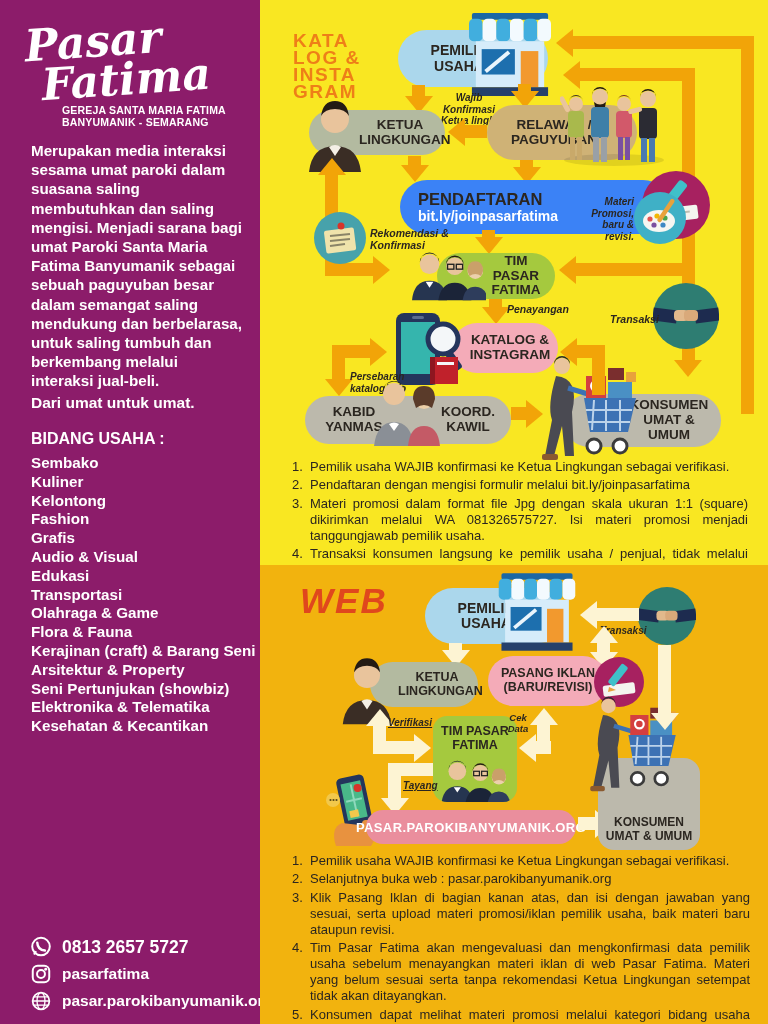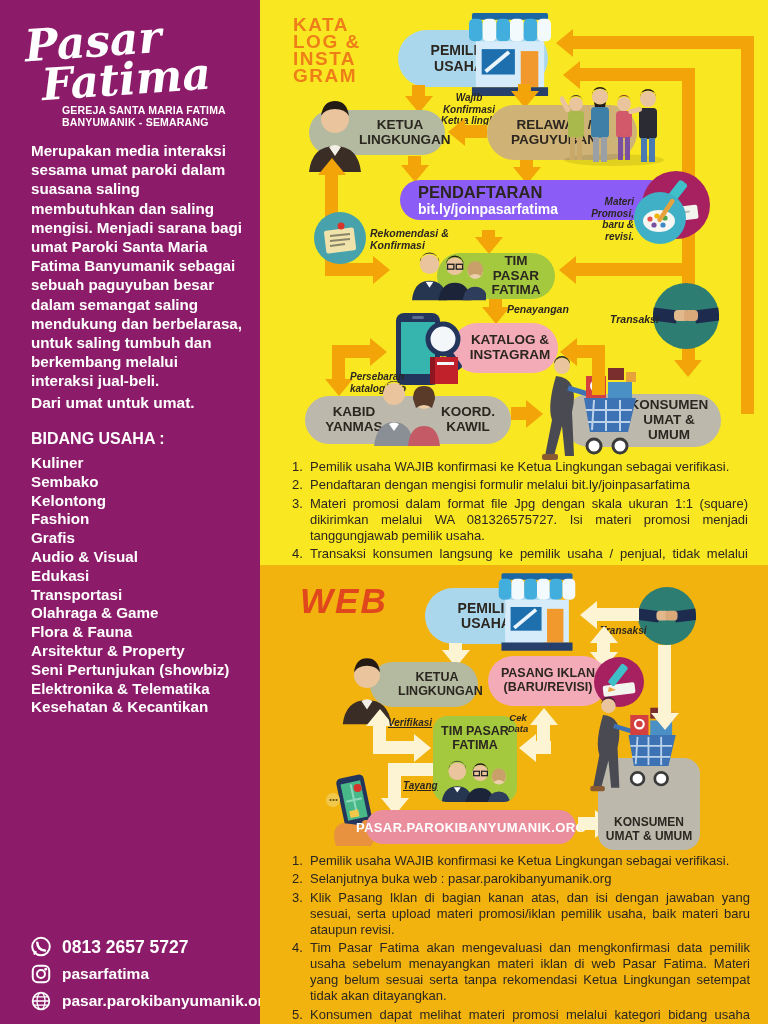--- a/index.html
+++ b/index.html
@@ -58,30 +58,31 @@
       <div class="l2">Fatima</div>
     </div>
     <div class="org">
       <div>GEREJA SANTA MARIA FATIMA</div>
       <div>BANYUMANIK - SEMARANG</div>
     </div>
     <div class="intro">Merupakan media interaksi sesama umat paroki dalam suasana saling membutuhkan dan saling mengisi. Menjadi sarana bagi umat Paroki Santa Maria Fatima Banyumanik sebagai sebuah paguyuban besar dalam semangat saling mendukung dan berbelarasa, untuk saling tumbuh dan berkembang melalui interaksi jual-beli.</div>
     <div class="tagline">Dari umat untuk umat.</div>
     <div class="bidang-title">BIDANG USAHA :</div>
     <div class="bidang">
+        <div>Sembako</div>
         <div>Kuliner</div>
-        <div>Sembako</div>
         <div>Kelontong</div>
         <div>Fashion</div>
         <div>Grafis</div>
         <div>Audio &amp; Visual</div>
         <div>Edukasi</div>
         <div>Transportasi</div>
         <div>Olahraga &amp; Game</div>
         <div>Flora &amp; Fauna</div>
+        <div>Kerajinan (craft) &amp; Barang Seni</div>
         <div>Arsitektur &amp; Property</div>
         <div>Seni Pertunjukan (showbiz)</div>
         <div>Elektronika &amp; Telematika</div>
         <div>Kesehatan &amp; Kecantikan</div>
       </div>
     <div class="contacts">
       <div class="c-row">
         <svg width="22" height="22" viewBox="0 0 20 20">
           <circle cx="10" cy="9.6" r="8" fill="none" stroke="#fff" stroke-width="1.8"></circle>
           <path d="M3.6 16.8 L5.6 13.8" stroke="#fff" stroke-width="1.8" fill="none"></path>
@@ -103,21 +104,21 @@
           <ellipse cx="10" cy="10" rx="3.6" ry="7.6" fill="none" stroke="#fff" stroke-width="1.2"></ellipse>
           <path d="M2.4 10 h15.2 M3.6 6.2 h12.8 M3.6 13.8 h12.8" stroke="#fff" stroke-width="1.2" fill="none"></path>
         </svg>
         <span class="val">pasar.parokibanyumanik.org</span>
       </div>
     </div>
   </div>
 
   <div class="sec sec-katalog">
 
-    <div class="sec-title" style="left:33px;top:16px;">
+    <div class="sec-title" style="left:33px;top:32px;">
         <div>KATA</div>
         <div>LOG &amp;</div>
         <div>INSTA</div>
         <div>GRAM</div>
       </div>
 
     <div class="tl" style="left:296px;top:29px;"></div>
     <div class="seg" style="left:313px;top:36px;width:181px;height:13px;"></div>
     <div class="seg" style="left:481px;top:36px;width:13px;height:378px;"></div>
     <div class="tl" style="left:303px;top:61px;"></div>
@@ -194,21 +195,21 @@
       <rect x="81" y="52" width="6" height="24" fill="#4a7ab0"></rect>
         <rect x="89" y="52" width="6" height="24" fill="#4a7ab0"></rect>
       <rect x="68" y="22" width="14" height="5" rx="2.5" fill="#e9c49c" transform="rotate(-14 75 24)"></rect>
     </svg>
 
     <div class="seg" style="left:148px;top:156px;width:13px;height:10px;"></div>
     <div class="td" style="left:141px;top:165px;"></div>
     <div class="seg" style="left:260px;top:160px;width:13px;height:8px;"></div>
     <div class="td" style="left:253px;top:167px;"></div>
 
-    <div class="pill" style="left:140px;top:180px;width:270px;height:40px;background:#8b5cf6;">
+    <div class="pill" style="left:140px;top:180px;width:270px;height:54px;background:#3b82f6;">
       <div style="margin-left:18px;">
         <div style="font-size:16.5px;line-height:17px;">PENDAFTARAN</div>
         <div style="font-size:14px;color:#fff;">bit.ly/joinpasarfatima</div>
       </div>
     </div>
     <svg class="abs" style="left:382px;top:171px;" width="68" height="68" viewBox="0 0 68 68">
       <circle cx="34" cy="34" r="34" fill="#a72160"></circle>
       <rect x="14" y="36" width="42" height="14" rx="2" fill="#f4f4ef" transform="rotate(-7 35 43)"></rect>
       <path d="M18 42 h30 M18 46 h24" stroke="#bdbdb0" stroke-width="2" transform="rotate(-7 35 43)"></path>
       <rect x="28" y="8" width="10" height="30" rx="3" fill="#3fc0c9" transform="rotate(38 33 23)"></rect>

